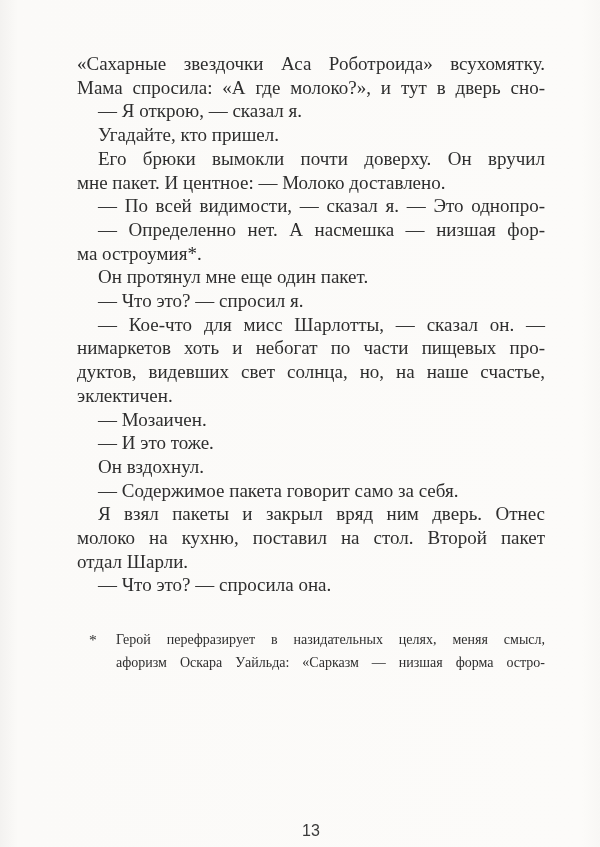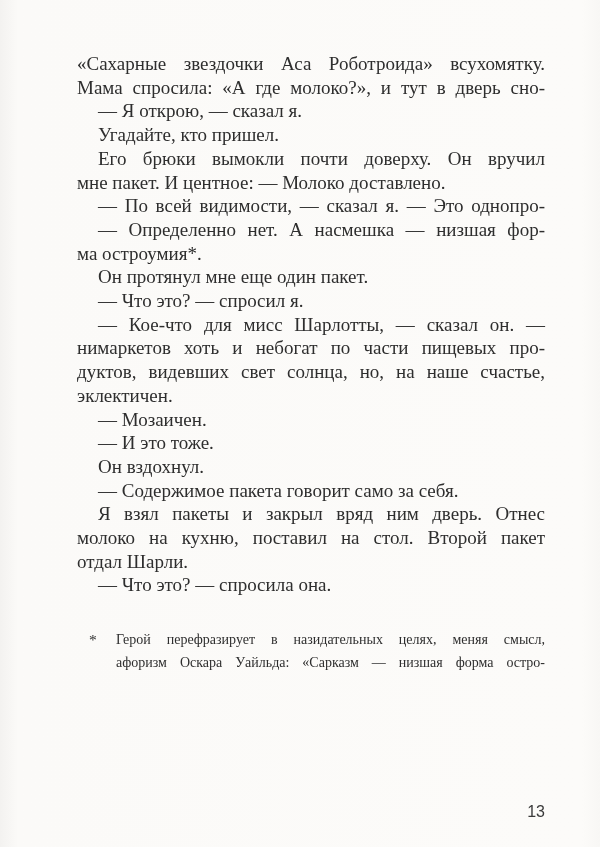--- a/index.html
+++ b/index.html
@@ -41,24 +41,24 @@
     font-size: 15.5px;
     line-height: 23px;
   }
   .fn-lines { flex: 1; min-width: 0; }
   .line.fn {
     font-size: 14px;
     line-height: 23px;
   }
   .page-number {
     position: absolute;
-    top: 803px;
+    top: 822px;
     left: 77px;
     width: 468px;
-    text-align: right;
+    text-align: center;
     font-family: "Liberation Sans", "DejaVu Sans", sans-serif;
     font-size: 16px;
     color: #3a3a3a;
   }
 </style>
 </head>
 <body>
 
 <div class="page">
 

